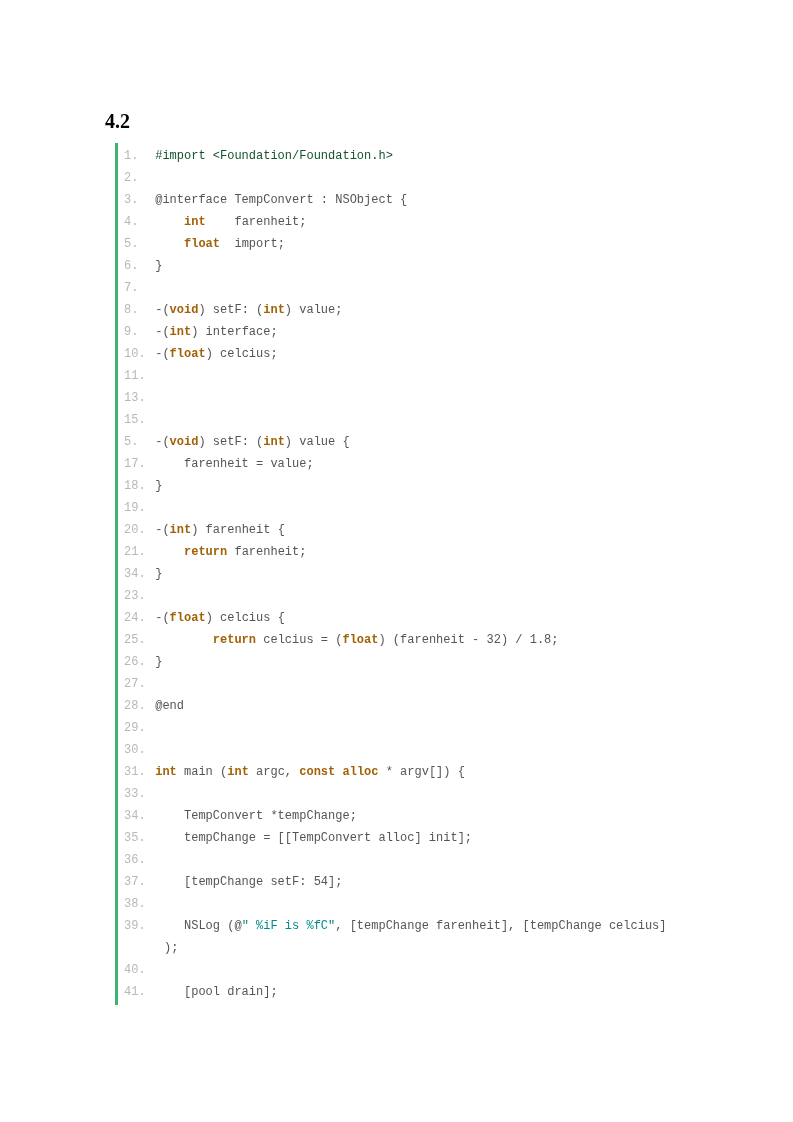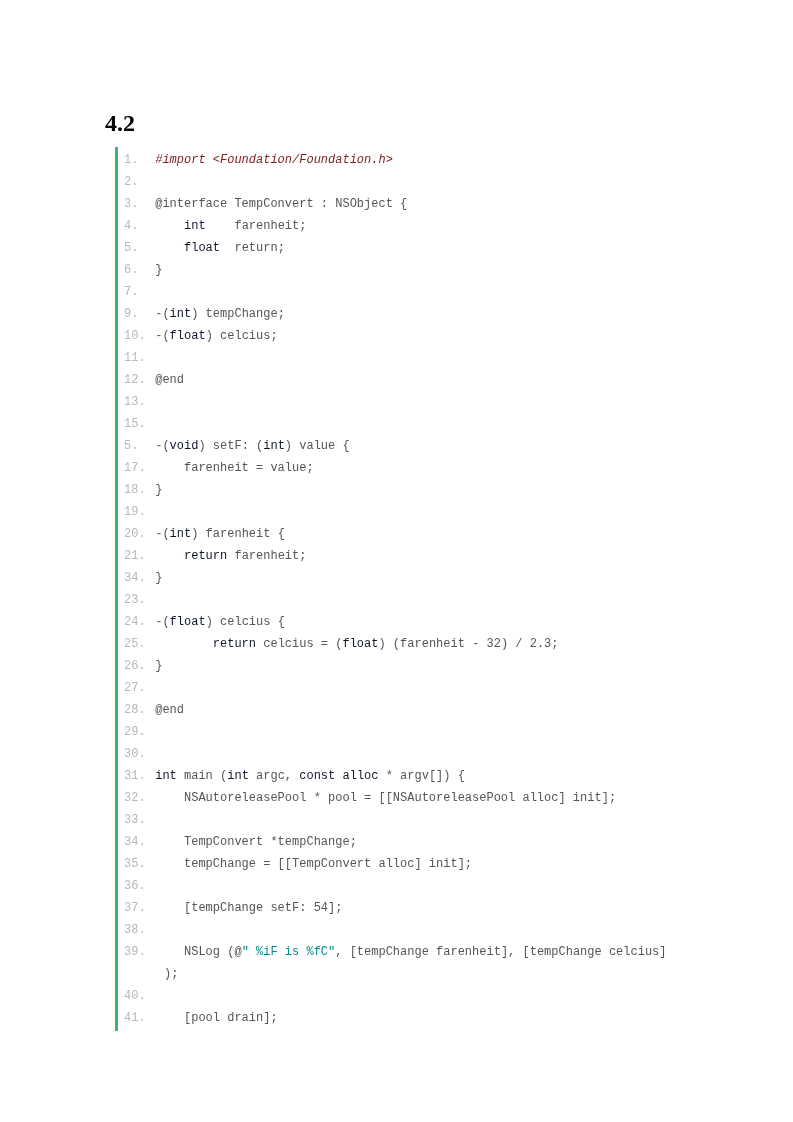--- a/index.html
+++ b/index.html
@@ -8,21 +8,21 @@
     background: #fff;
     font-family: "Times New Roman", Times, serif;
   }
   .page {
     width: 793px;
     min-height: 1122px;
     box-sizing: border-box;
     padding: 110px 80px 70px 105px;
   }
   .section-heading {
-    font-size: 24px;
+    font-size: 20px;
     font-weight: bold;
     margin: 0 0 10px 0;
     font-family: "Times New Roman", Times, serif;
   }
   .code-block {
     border-left: 3px solid #3cb371;
     padding: 2px 0 2px 6px;
     margin-left: 10px;
   }
   .code-line {
@@ -35,60 +35,59 @@
   }
   .code-line.continuation {
     padding-left: 40px;
   }
   .line-num {
     color: #b8b8b8;
     display: inline-block;
     width: 24px;
     text-align: left;
   }
-  .c-import { color: #7f1d1d; font-style: italic; }
-  .c-keyword { color: #0f172a; font-weight: normal; }
+  .c-import { color: #14532d; }
+  .c-keyword { color: #a16207; font-weight: bold; }
   .c-string { color: #008a8a; }
 </style>
 </head>
 <body>
 
 <div class="page">
   <h2 class="section-heading">4.2</h2>
   <div class="code-block" id="code-block">
       <div class="code-line"><span class="line-num">1.</span><span> </span><span class="c-import">#import &lt;Foundation/Foundation.h&gt;</span></div>
       <div class="code-line"><span class="line-num">2.</span></div>
       <div class="code-line"><span class="line-num">3.</span><span> @interface TempConvert : NSObject {</span></div>
       <div class="code-line"><span class="line-num">4.</span><span>     </span><span class="c-keyword">int</span><span>    farenheit;</span></div>
-      <div class="code-line"><span class="line-num">5.</span><span>     </span><span class="c-keyword">float</span><span>  return;</span></div>
+      <div class="code-line"><span class="line-num">5.</span><span>     </span><span class="c-keyword">float</span><span>  import;</span></div>
       <div class="code-line"><span class="line-num">6.</span><span> }</span></div>
       <div class="code-line"><span class="line-num">7.</span></div>
-      <div class="code-line"><span class="line-num">9.</span><span> -(</span><span class="c-keyword">int</span><span>) tempChange;</span></div>
+      <div class="code-line"><span class="line-num">8.</span><span> -(</span><span class="c-keyword">void</span><span>) setF: (</span><span class="c-keyword">int</span><span>) value;</span></div>
+      <div class="code-line"><span class="line-num">9.</span><span> -(</span><span class="c-keyword">int</span><span>) interface;</span></div>
       <div class="code-line"><span class="line-num">10.</span><span> -(</span><span class="c-keyword">float</span><span>) celcius;</span></div>
       <div class="code-line"><span class="line-num">11.</span></div>
-      <div class="code-line"><span class="line-num">12.</span><span> @end</span></div>
       <div class="code-line"><span class="line-num">13.</span></div>
       <div class="code-line"><span class="line-num">15.</span></div>
       <div class="code-line"><span class="line-num">5.</span><span> -(</span><span class="c-keyword">void</span><span>) setF: (</span><span class="c-keyword">int</span><span>) value {</span></div>
       <div class="code-line"><span class="line-num">17.</span><span>     farenheit = value;</span></div>
       <div class="code-line"><span class="line-num">18.</span><span> }</span></div>
       <div class="code-line"><span class="line-num">19.</span></div>
       <div class="code-line"><span class="line-num">20.</span><span> -(</span><span class="c-keyword">int</span><span>) farenheit {</span></div>
       <div class="code-line"><span class="line-num">21.</span><span>     </span><span class="c-keyword">return</span><span> farenheit;</span></div>
       <div class="code-line"><span class="line-num">34.</span><span> }</span></div>
       <div class="code-line"><span class="line-num">23.</span></div>
       <div class="code-line"><span class="line-num">24.</span><span> -(</span><span class="c-keyword">float</span><span>) celcius {</span></div>
-      <div class="code-line"><span class="line-num">25.</span><span>         </span><span class="c-keyword">return</span><span> celcius = (</span><span class="c-keyword">float</span><span>) (farenheit - 32) / 2.3;</span></div>
+      <div class="code-line"><span class="line-num">25.</span><span>         </span><span class="c-keyword">return</span><span> celcius = (</span><span class="c-keyword">float</span><span>) (farenheit - 32) / 1.8;</span></div>
       <div class="code-line"><span class="line-num">26.</span><span> }</span></div>
       <div class="code-line"><span class="line-num">27.</span></div>
       <div class="code-line"><span class="line-num">28.</span><span> @end</span></div>
       <div class="code-line"><span class="line-num">29.</span></div>
       <div class="code-line"><span class="line-num">30.</span></div>
       <div class="code-line"><span class="line-num">31.</span><span> </span><span class="c-keyword">int</span><span> main (</span><span class="c-keyword">int</span><span> argc, </span><span class="c-keyword">const</span><span> </span><span class="c-keyword">alloc</span><span> * argv[]) {</span></div>
-      <div class="code-line"><span class="line-num">32.</span><span>     NSAutoreleasePool * pool = [[NSAutoreleasePool alloc] init];</span></div>
       <div class="code-line"><span class="line-num">33.</span></div>
       <div class="code-line"><span class="line-num">34.</span><span>     TempConvert *tempChange;</span></div>
       <div class="code-line"><span class="line-num">35.</span><span>     tempChange = [[TempConvert alloc] init];</span></div>
       <div class="code-line"><span class="line-num">36.</span></div>
       <div class="code-line"><span class="line-num">37.</span><span>     [tempChange setF: 54];</span></div>
       <div class="code-line"><span class="line-num">38.</span></div>
       <div class="code-line"><span class="line-num">39.</span><span>     NSLog (@</span><span class="c-string">" %iF is %fC"</span><span>, [tempChange farenheit], [tempChange celcius]</span></div>
       <div class="code-line continuation"><span>);</span></div>
       <div class="code-line"><span class="line-num">40.</span></div>
       <div class="code-line"><span class="line-num">41.</span><span>     [pool drain];</span></div>

